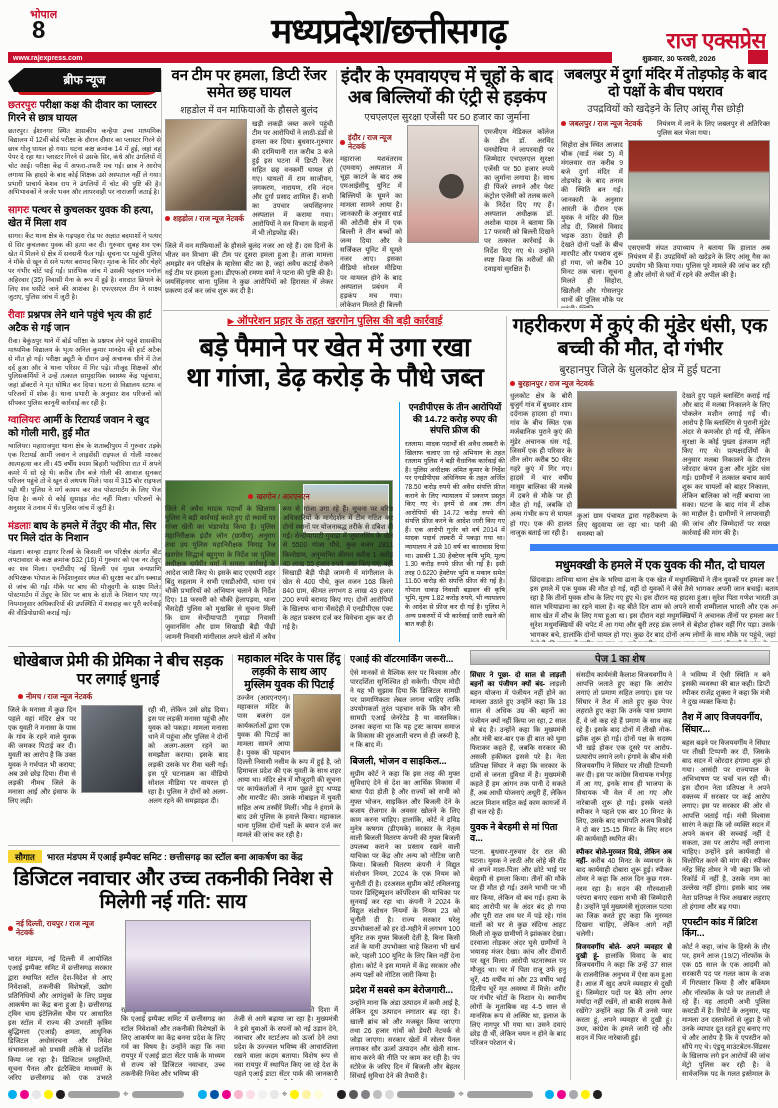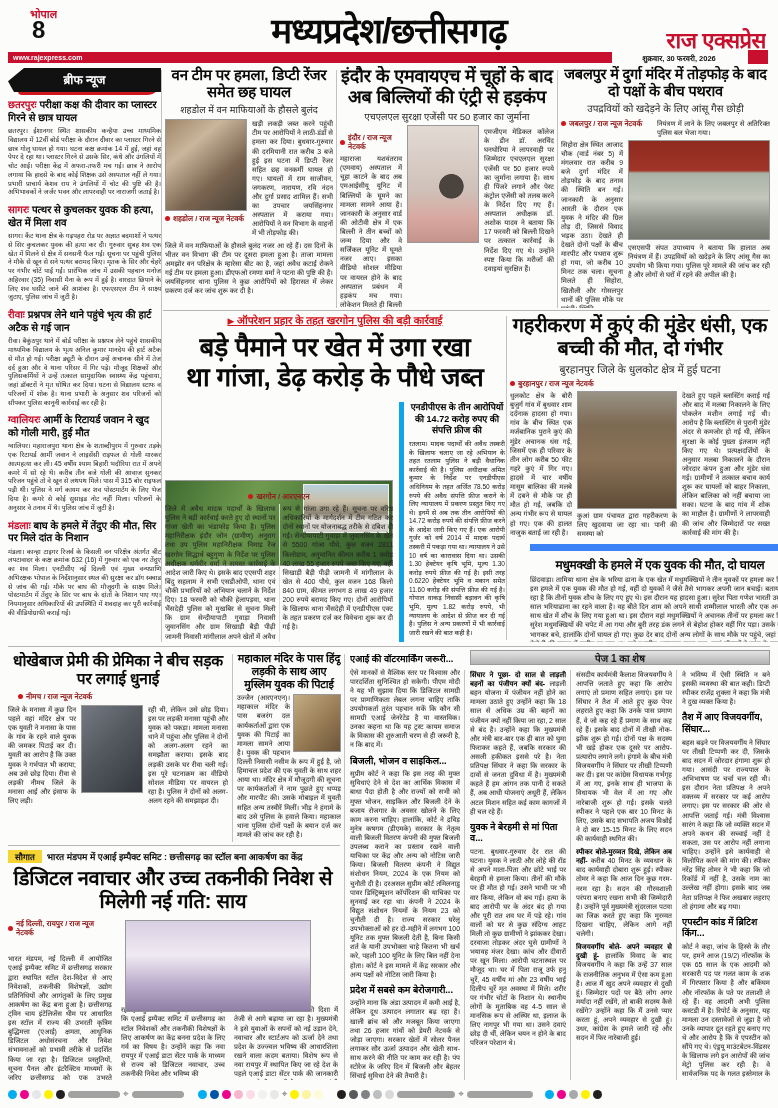--- a/index.html
+++ b/index.html
@@ -181,21 +181,21 @@
         <span class="dot"></span>
         <span>खरगोन / आरएनएन</span>
       </div>
     <div class="abs" style="left:0;top:190px;width:228px;bottom:0">
       <div class="cols2 bd" style="height:100%">
         <span>जिले में अवैध मादक पदार्थों के खिलाफ पुलिस ने बड़ी कार्रवाई करते हुए दो स्थानों पर गांजा खेती का भंडाफोड़ किया है। पुलिस महानिरीक्षक इंदौर जोन (ग्रामीण) अनुराग तथा उप पुलिस महानिरीक्षक निमाड़ रेंज खरगोन सिद्धार्थ बहुगुणा के निर्देश पर पुलिस अधीक्षक धर्मवीर वर्मा ने समस्त कार्रवाई के आदेश जारी किए थे। इसके बाद एएसपी शहर बिंदु सहलाम ने सभी एसडीओपी, थाना एवं चौकी प्रभारियों को अभियान चलाने के निर्देश दिए। 18 फरवरी को चौकी हेलापड़वा, थाना भैंसदेही पुलिस को मुखबिर से सूचना मिली कि ग्राम सेन्दीयापाटी गुवाड़ा निवासी जुवानसिंग और</span>
         <span>ग्राम सिखाड़ी बैड़ी पीढ़ी जामनी निवासी मांगीलाल अपने खेतों में अवैध रूप से गांजा उगा रहे हैं। सूचना पर वरिष्ठ अधिकारियों के मार्गदर्शन में टीम गठित कर दोनों स्थानों पर योजनाबद्ध तरीके से दबिश दी गई। सेन्दीयापाटी गुवाड़ा में जुवानसिंग के खेत से 5500 गांजा पौधे, कुल वजन 2811 किलोग्राम, अनुमानित कीमत करीब 1 करोड़ 40 लाख 55 हजार रुपये जब्त किए गए; वहीं सिखाड़ी बैड़ी पीढ़ी जामनी में मांगीलाल के खेत से 400 पौधे, कुल वजन 168 किलो 840 ग्राम, कीमत लगभग 8 लाख 49 हजार 200 रुपये बरामद किए गए। दोनों आरोपियों के खिलाफ थाना भैंसदेही में एनडीपीएस एक्ट के तहत प्रकरण दर्ज कर विवेचना शुरू कर दी गई है।</span>
       </div>
     </div>
 
-    <div class="abs" style="left:234px;top:88px;width:106px;bottom:0;border-left:5px solid #0ea5e9;padding-left:5px">
+    <div class="abs" style="left:234px;top:88px;width:106px;bottom:0;border-left:1px solid #0ea5e9;padding-left:5px">
       <div class="boxtitle">एनडीपीएस के तीन आरोपियों की 14.72 करोड़ रुपए की संपत्ति फ्रीज की</div>
       <div class="bd" style="font-size:6.5px">रतलाम। मादक पदार्थों की अवैध तस्करी के खिलाफ चलाए जा रहे अभियान के तहत रतलाम पुलिस ने बड़ी वैधानिक कार्रवाई की है। पुलिस अधीक्षक अमित कुमार के निर्देश पर एनडीपीएस अधिनियम के तहत अर्जित 78.50 करोड़ रुपये की अवैध संपत्ति फ्रीज कराने के लिए न्यायालय में प्रकरण प्रस्तुत किए गए थे। इनमें से अब तक तीन आरोपियों की 14.72 करोड़ रुपये की संपत्ति फ्रीज करने के आदेश जारी किए गए हैं। एक आरोपी गुर्जर को वर्ष 2014 में मादक पदार्थ तस्करी में पकड़ा गया था। न्यायालय ने उसे 10 वर्ष का कारावास दिया था। उसकी 1.30 हेक्टेयर कृषि भूमि, मूल्य 1.30 करोड़ रुपये फ्रीज की गई है। इसी तरह 0.6220 हेक्टेयर भूमि व मकान समेत 11.60 करोड़ की संपत्ति फ्रीज की गई है। गोपाल धाकड़ निवासी बड़ावन की कृषि भूमि, मूल्य 1.82 करोड़ रुपये, भी न्यायालय के आदेश से फ्रीज कर दी गई है। पुलिस ने अन्य प्रकरणों में भी कार्रवाई जारी रखने की बात कही है।</div>
     </div>
   </div>
 
   <div class="abs" style="left:510px;top:314px;width:260px;height:226px">
     <div class="hl" style="font-size:20px">गहरीकरण में कुएं की मुंडेर धंसी, एक बच्ची की मौत, दो गंभीर</div>
     <div class="sub" style="font-size:10.5px;margin:3px 0 3px">बुरहानपुर जिले के धुलकोट क्षेत्र में हुई घटना</div>
     <div class="byline" style="margin-bottom:3px">
         <span class="dot"></span>

